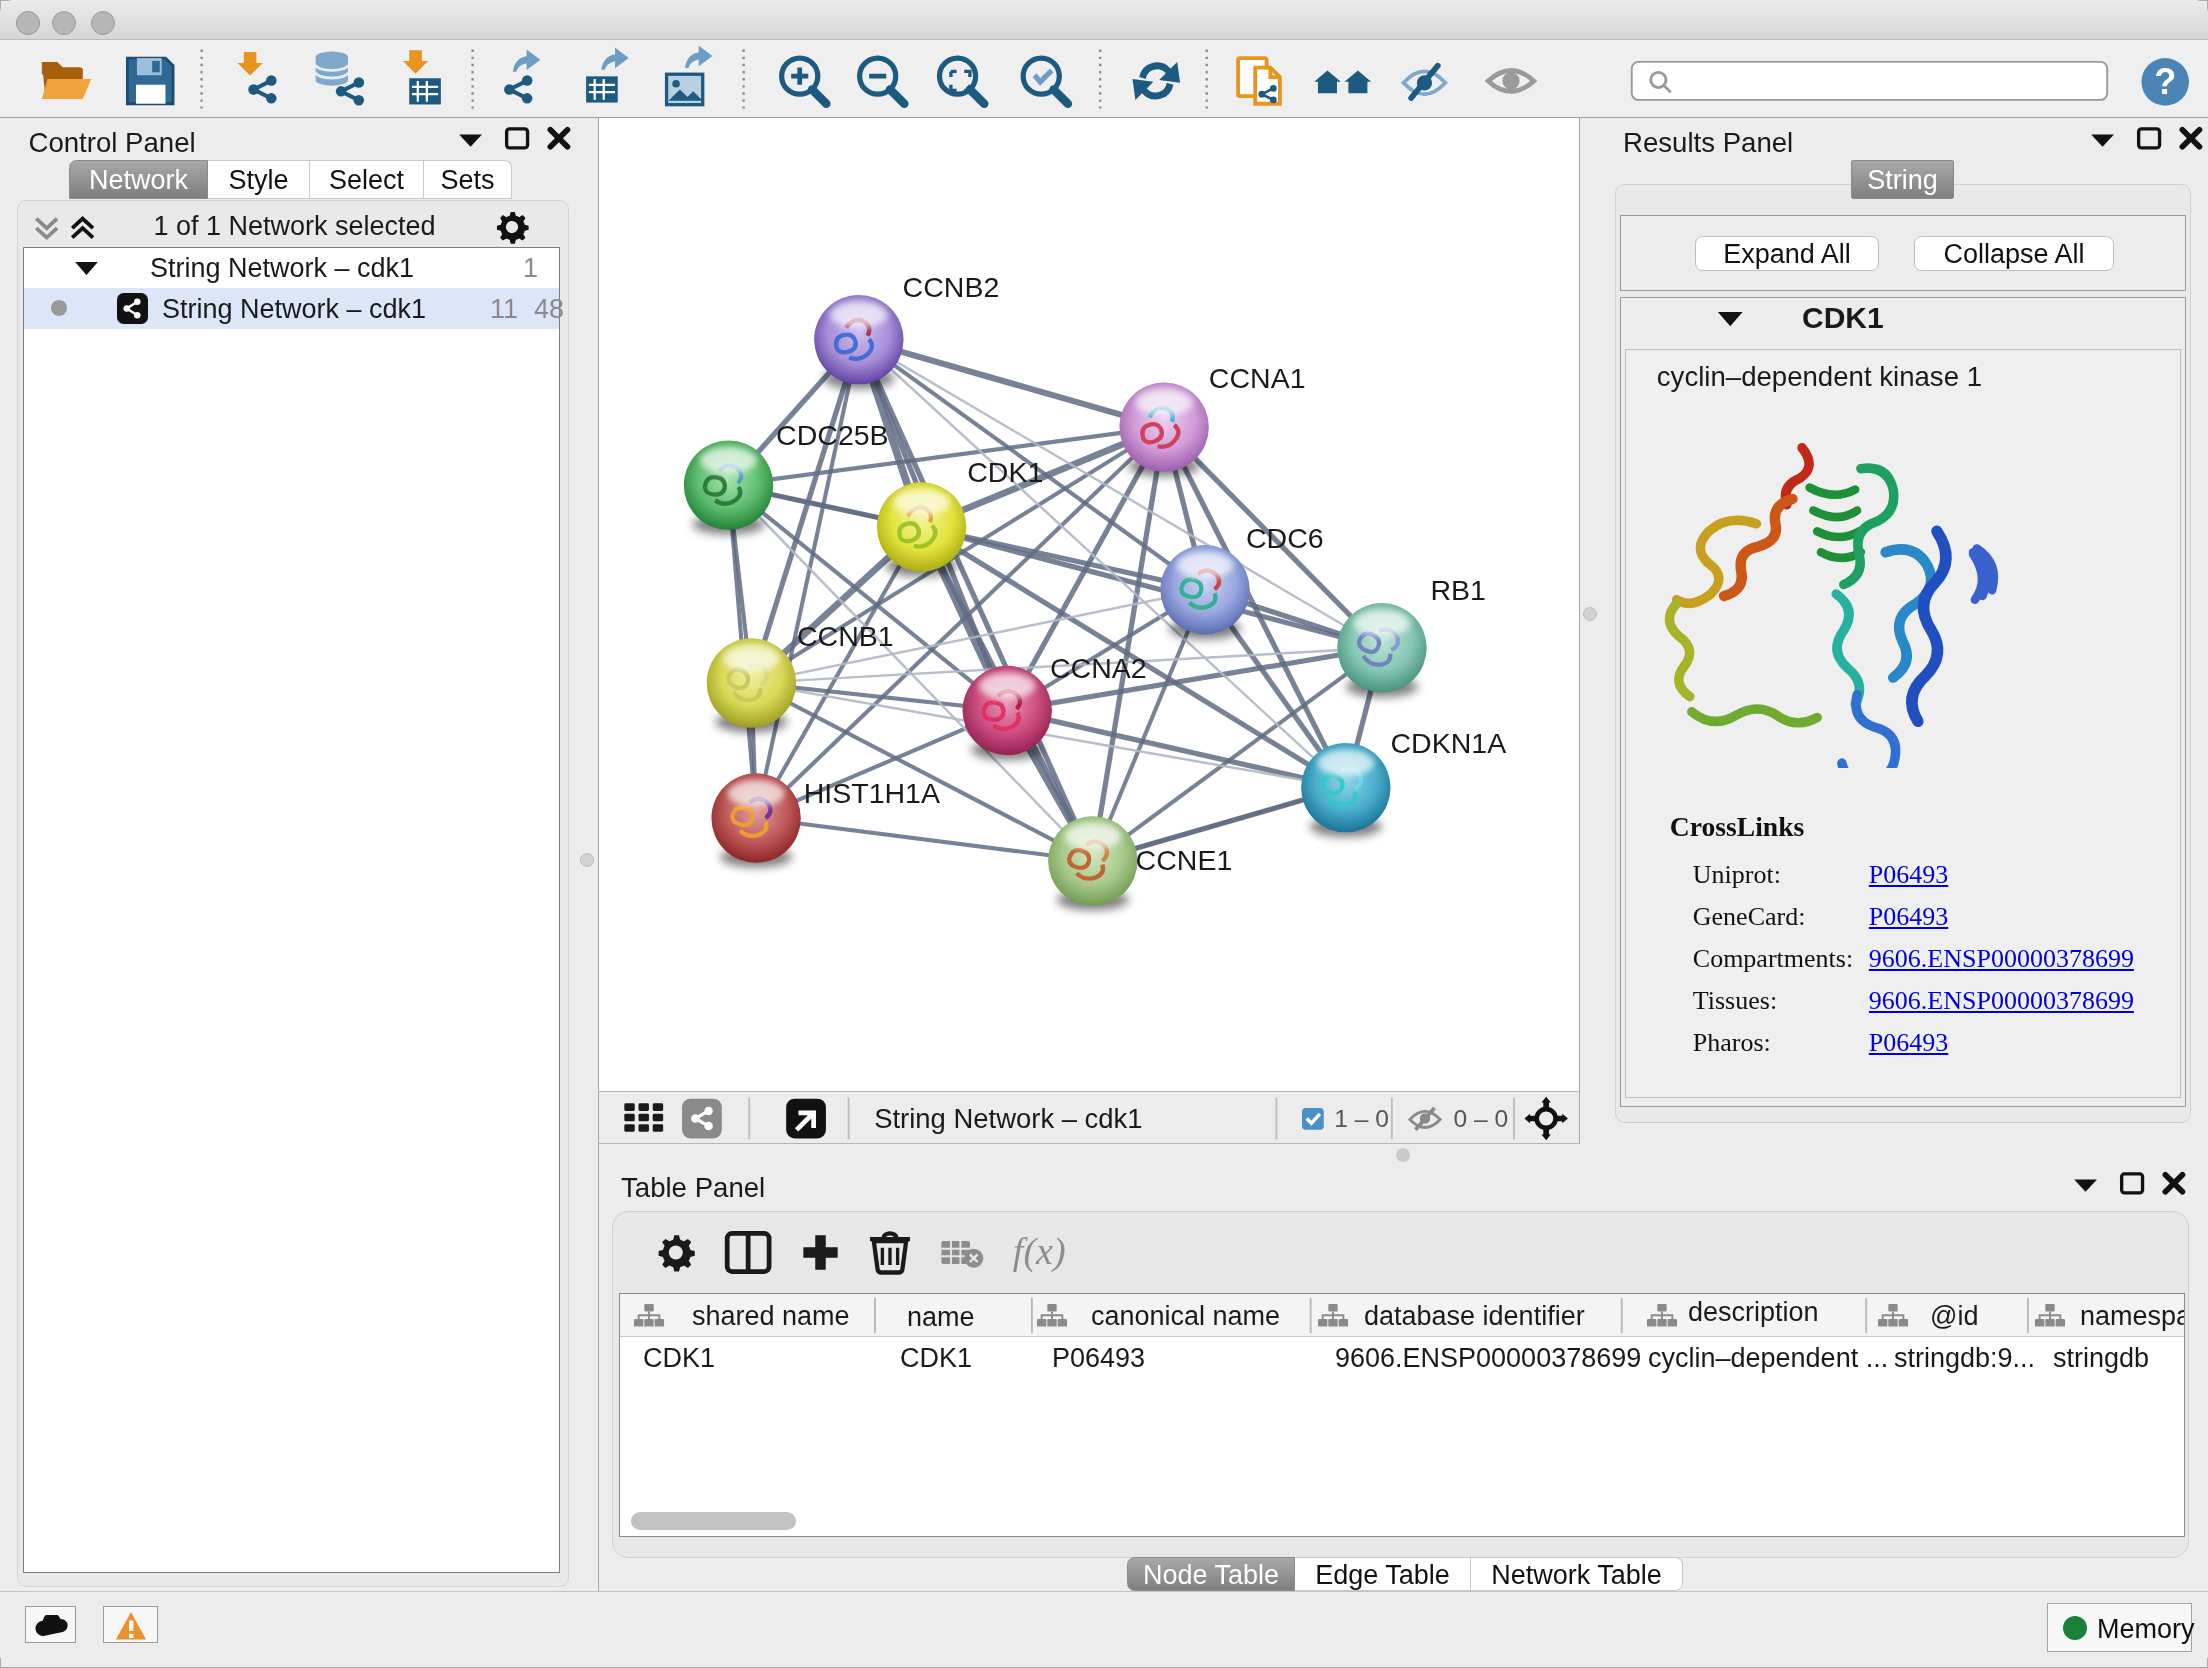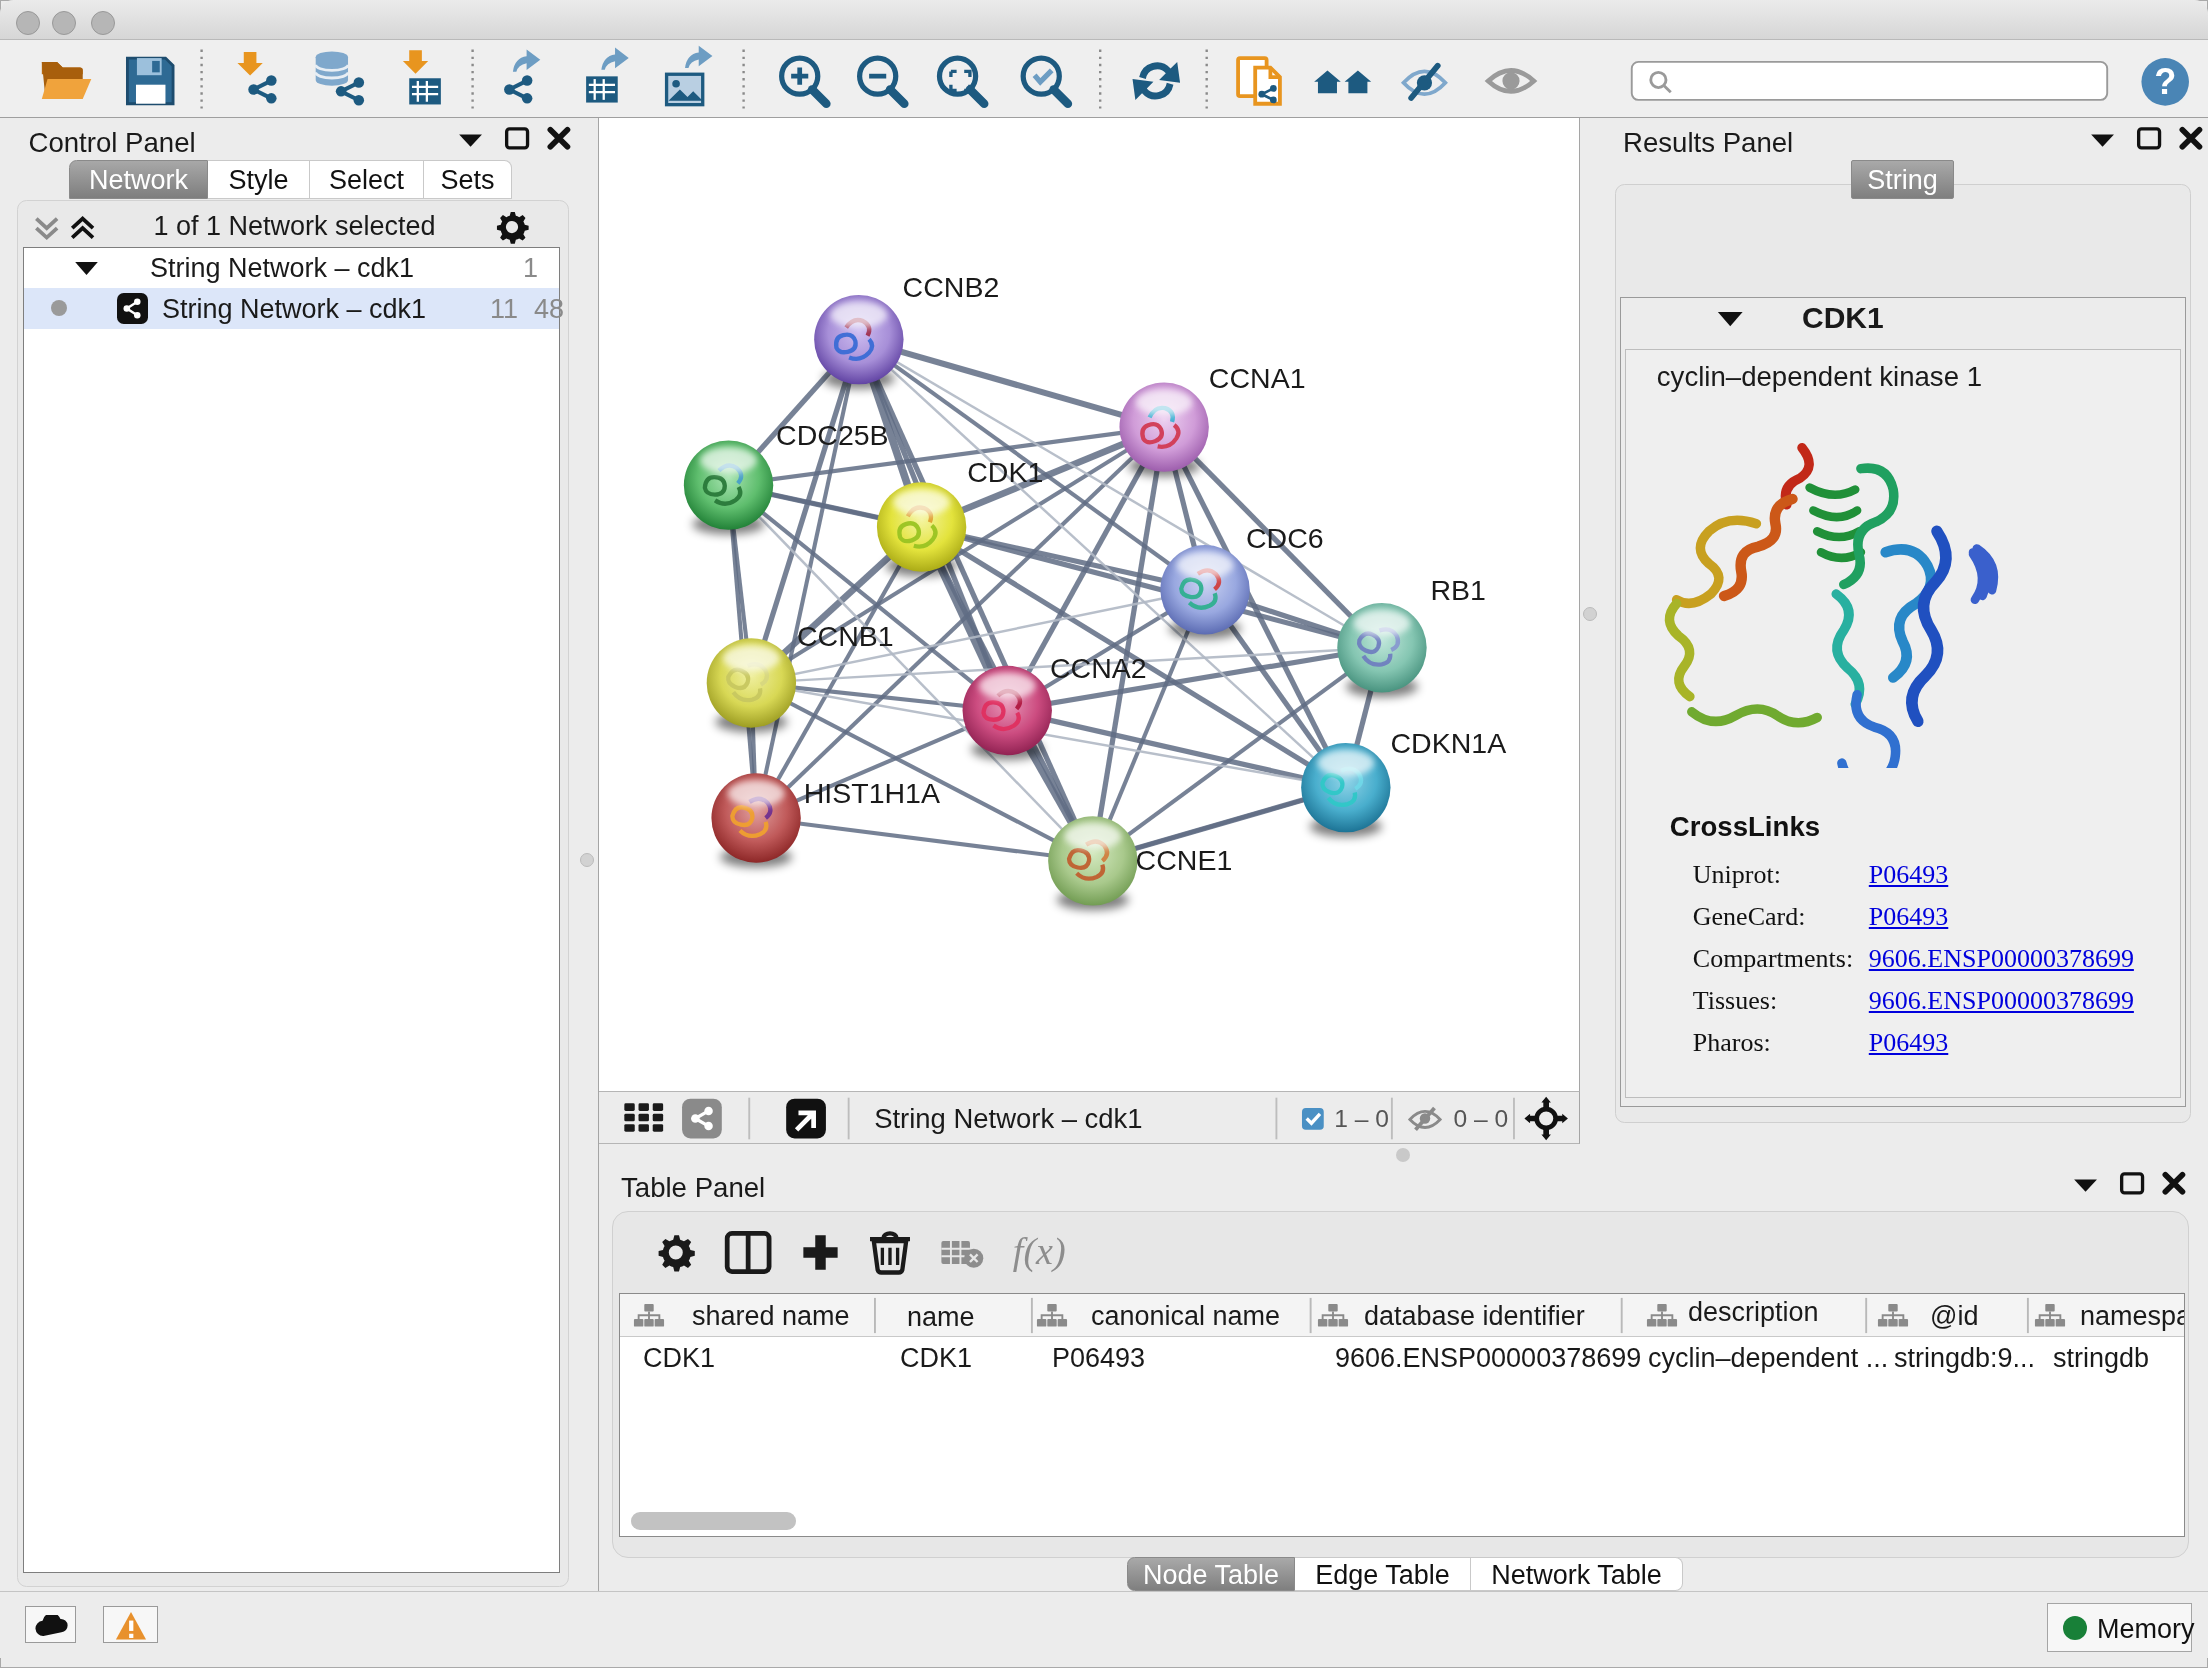--- a/index.html
+++ b/index.html
@@ -483,20 +483,24 @@
 <div class="abs" style="left:1580px;top:118px;width:629px;height:1027px;background:#ececec">
   <div class="abs" style="left:43px;top:8.6px;font-size:27.6px;color:#1a1a1a">Results Panel</div>
   <svg width="124" height="28.5" viewBox="0 0 130 30" style="position:absolute;left:509px;top:6.7px">
 <path d="M2,10 l24,0 -12,13 z" fill="#111"></path>
 <rect x="52" y="4" width="22" height="20" rx="3" fill="none" stroke="#111" stroke-width="3.5"></rect>
 <path d="M98,5 l18,18 M116,5 l-18,18" stroke="#111" stroke-width="6" stroke-linecap="round"></path>
 </svg>
   <div class="abs" style="left:35px;top:66px;width:576px;height:939px;background:#e9e9e9;border:1px solid #cfcfcf;border-radius:9.5px"></div>
   <div class="abs" style="left:271px;top:42px;width:103px;height:39px;background:linear-gradient(#a9a9a9,#7f7f7f);border:1px solid #8a8a8a;border-radius:2px;color:#fff;font-size:27px;text-align:center;line-height:38px">String</div>
 
+  <div class="abs" style="left:40px;top:97px;width:566px;height:76px;border:1.9px solid #9a9a9a;background:#ececec">
+    <div class="abs" style="left:74px;top:20px;width:184px;height:35px;background:#fff;border:1px solid #bdbdbd;border-radius:7.6px;font-size:27px;text-align:center;line-height:34px;color:#111">Expand All</div>
+    <div class="abs" style="left:293px;top:20px;width:200px;height:35px;background:#fff;border:1px solid #bdbdbd;border-radius:7.6px;font-size:27px;text-align:center;line-height:34px;color:#111">Collapse All</div>
+  </div>
 
   <div class="abs" style="left:40px;top:179px;width:566px;height:810px;border:1.9px solid #9a9a9a;background:#ececec">
     <svg class="abs" style="left:95px;top:11.4px" width="28.5" height="21" viewBox="0 0 30 22">
           <path d="M2,3 h26 l-13,15 z" fill="#111"></path>
         </svg>
     <div class="abs" style="left:181px;top:2.9px;font-size:30px;font-weight:bold;color:#1a1a1a">CDK1</div>
     <div class="abs" style="left:3.8px;top:51px;width:556px;height:749px;background:#efefef;border:1px solid #bdbdbd">
       <div class="abs" style="left:31px;top:11.4px;font-size:27.6px;color:#1a1a1a">cyclin–dependent kinase 1</div>
       <svg class="abs" style="left:24px;top:90px" width="380" height="328" viewBox="0 0 400 345">
             <g fill="none" stroke-linecap="round">
@@ -507,21 +511,21 @@
 <path d="M44,286 q22,18 46,4 q24,-14 44,0 q20,14 42,2" stroke="#70aa30" stroke-width="10"></path>
 <path d="M168,50 q26,14 48,2 m-44,22 q26,14 46,0 m-42,22 q24,12 44,0 m-40,22 q22,12 42,0" stroke="#209038" stroke-width="9"></path>
 <path d="M222,30 q28,-4 34,22 q4,24 -18,34 q-24,8 -18,34 q6,22 -16,32" stroke="#20a060" stroke-width="10"></path>
 <path d="M196,162 q22,16 8,38 q-16,22 4,40 q20,16 8,38" stroke="#28b0a0" stroke-width="10"></path>
 <path d="M248,118 q30,-10 44,14 q12,24 -12,40 q-26,14 -14,40 q12,22 -10,38" stroke="#2888c8" stroke-width="11"></path>
 <path d="M302,96 q20,30 -2,54 q-22,22 -4,50 q16,26 -6,48 q-24,22 -8,48" stroke="#2050c0" stroke-width="12"></path>
 <path d="M218,268 q-6,26 18,34 q26,6 22,32 q-4,24 -28,26 q-24,0 -28,-20" stroke="#3070d0" stroke-width="10"></path>
 <path d="M340,120 q18,26 2,48 m-2,-50 q22,20 10,46 m-6,-50 q24,16 16,44" stroke="#3a60cc" stroke-width="9"></path>
 </g>
           </svg>
-      <div class="abs" style="left:44px;top:461px;font-family:Liberation Sans, sans-serif;font-size:27.6px;font-weight:bold;color:#111">CrossLinks</div>
+      <div class="abs" style="left:44px;top:461px;font-family:Liberation Serif, serif;font-size:27.6px;font-weight:bold;color:#111">CrossLinks</div>
       <div class="abs" style="left:67px;top:504px;font-family:'Liberation Serif',serif;font-size:26px;color:#111;line-height:42px">
         Uniprot:<br>GeneCard:<br>Compartments:<br>Tissues:<br>Pharos:
       </div>
       <div class="abs" style="left:243px;top:504px;font-family:'Liberation Serif',serif;font-size:26px;color:#0000dd;line-height:42px;text-decoration:underline">
         P06493<br>P06493<br>9606.ENSP00000378699<br>9606.ENSP00000378699<br>P06493
       </div>
     </div>
   </div>
 </div>
 

